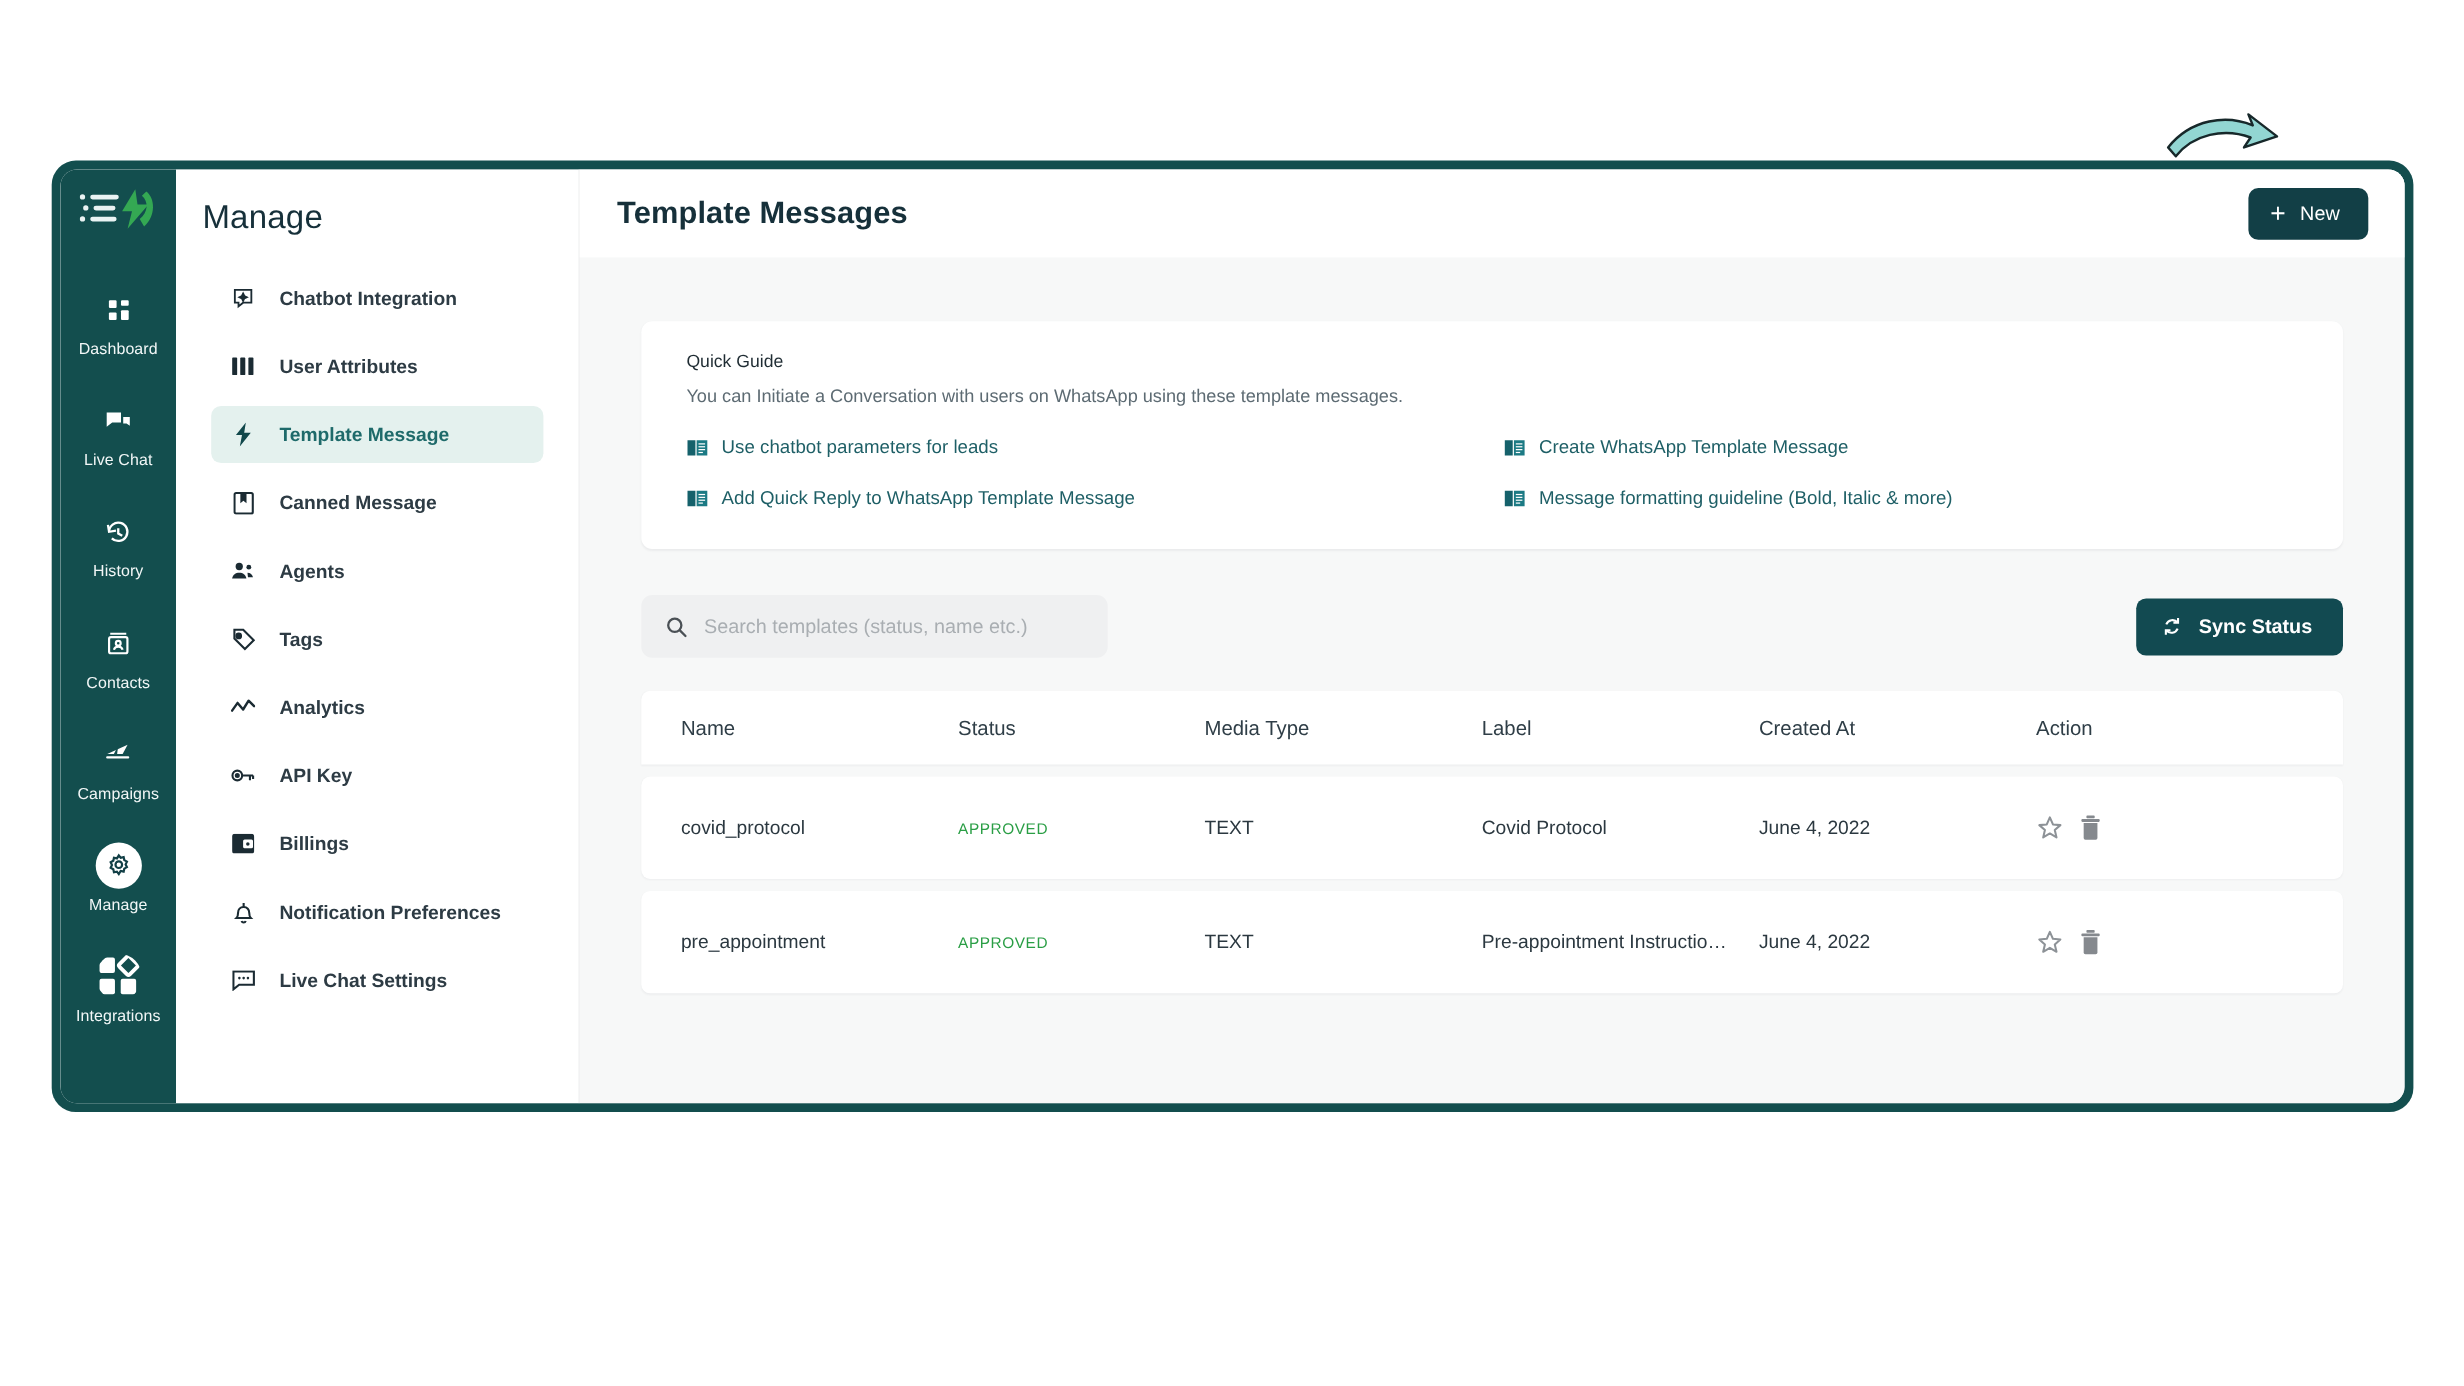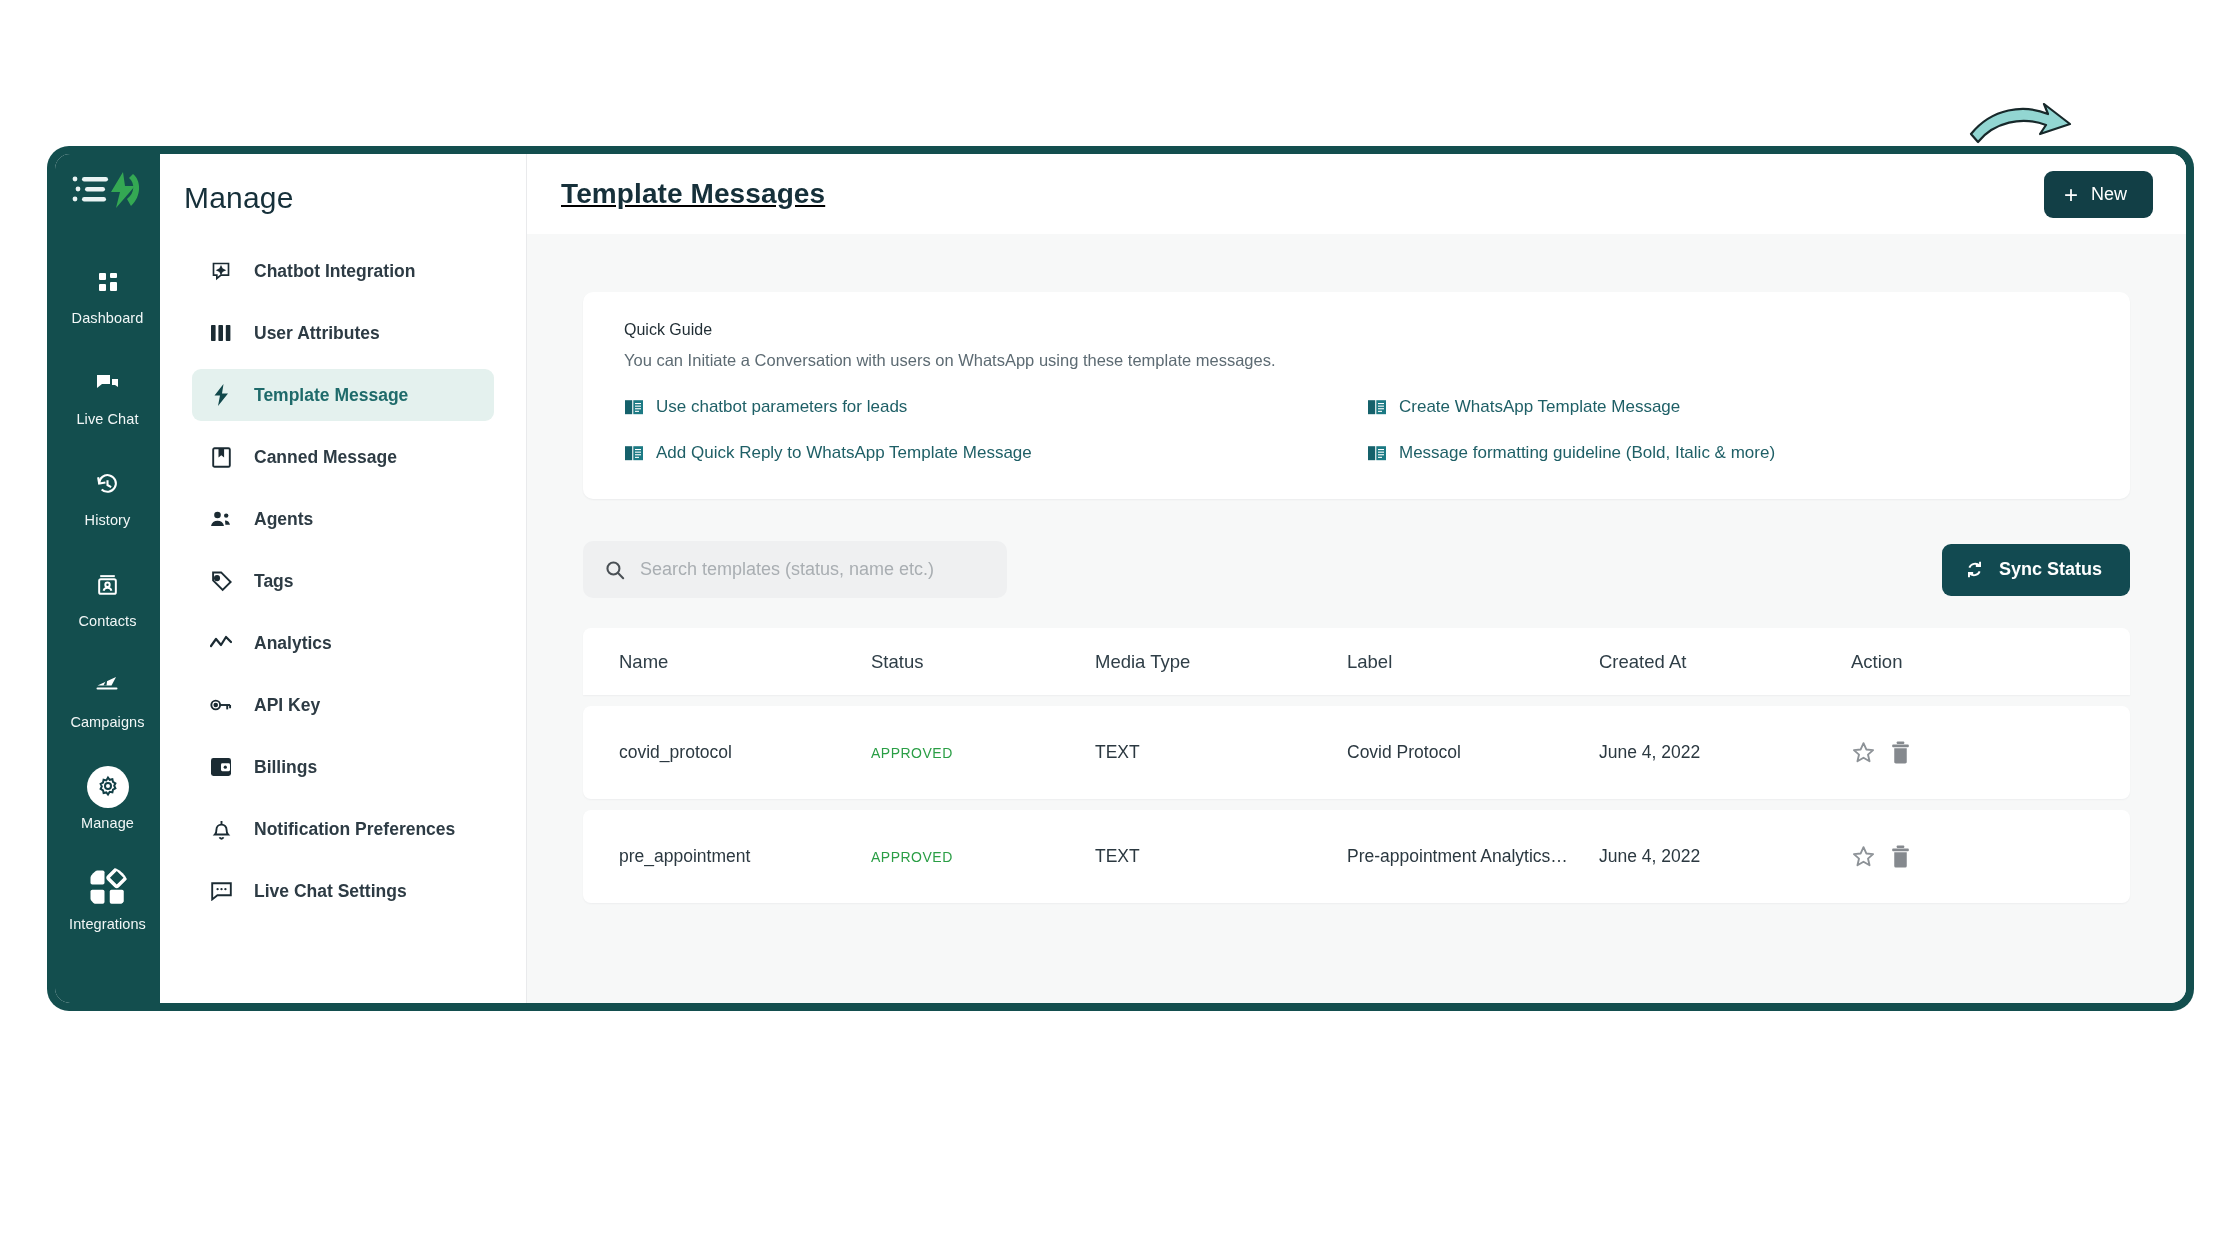--- a/index.html
+++ b/index.html
@@ -105,21 +105,20 @@
 
   
   #main { flex: 1 1 auto; display: flex; flex-direction: column; min-width: 0; background: #f7f8f8; }
   #main-header {
     height: 80px;
     flex: 0 0 80px;
     background: #ffffff;
     display: flex; align-items: center;
     padding: 0 32px 0 34px;
     position: relative;
-    text-decoration: underline;
   }
   #page-title { font-size: 28px; color: #16303a; letter-spacing: .1px; }
   #new-button {
     position: absolute;
     right: 33px; top: 17px;
     height: 47px;
     padding: 0 26px 0 20px;
     background: #123f46;
     color: #ffffff;
     border: none; border-radius: 9px;
@@ -571,21 +570,21 @@
                 <rect x="3" y="4.4" width="16" height="2.5" rx=".9"></rect>
                 <path d="M5 7.8h12v13.2a1.5 1.5 0 0 1-1.5 1.5h-9A1.5 1.5 0 0 1 5 21z"></path>
               </svg>
             </div>
           </div>
 
           <div class="t-row t-body-row">
             <div class="cell">pre_appointment</div>
             <div class="cell status">APPROVED</div>
             <div class="cell">TEXT</div>
-            <div class="cell ellip">Pre-appointment Analytics…</div>
+            <div class="cell ellip">Pre-appointment Instructio…</div>
             <div class="cell">June 4, 2022</div>
             <div class="cell action">
               <svg class="action-icon" width="25" height="25" viewBox="0 0 24 24" fill="none" stroke="#8d9297" stroke-width="1.8" stroke-linejoin="round">
                 <polygon points="12,3 14.7,9.1 21.2,9.7 16.3,14 17.8,20.4 12,17 6.2,20.4 7.7,14 2.8,9.7 9.3,9.1"></polygon>
               </svg>
               <svg class="action-icon" width="23" height="25" viewBox="0 0 22 24" fill="#85898e">
                 <rect x="7.4" y="1.4" width="7.2" height="2.4" rx=".7"></rect>
                 <rect x="3" y="4.4" width="16" height="2.5" rx=".9"></rect>
                 <path d="M5 7.8h12v13.2a1.5 1.5 0 0 1-1.5 1.5h-9A1.5 1.5 0 0 1 5 21z"></path>
               </svg>

